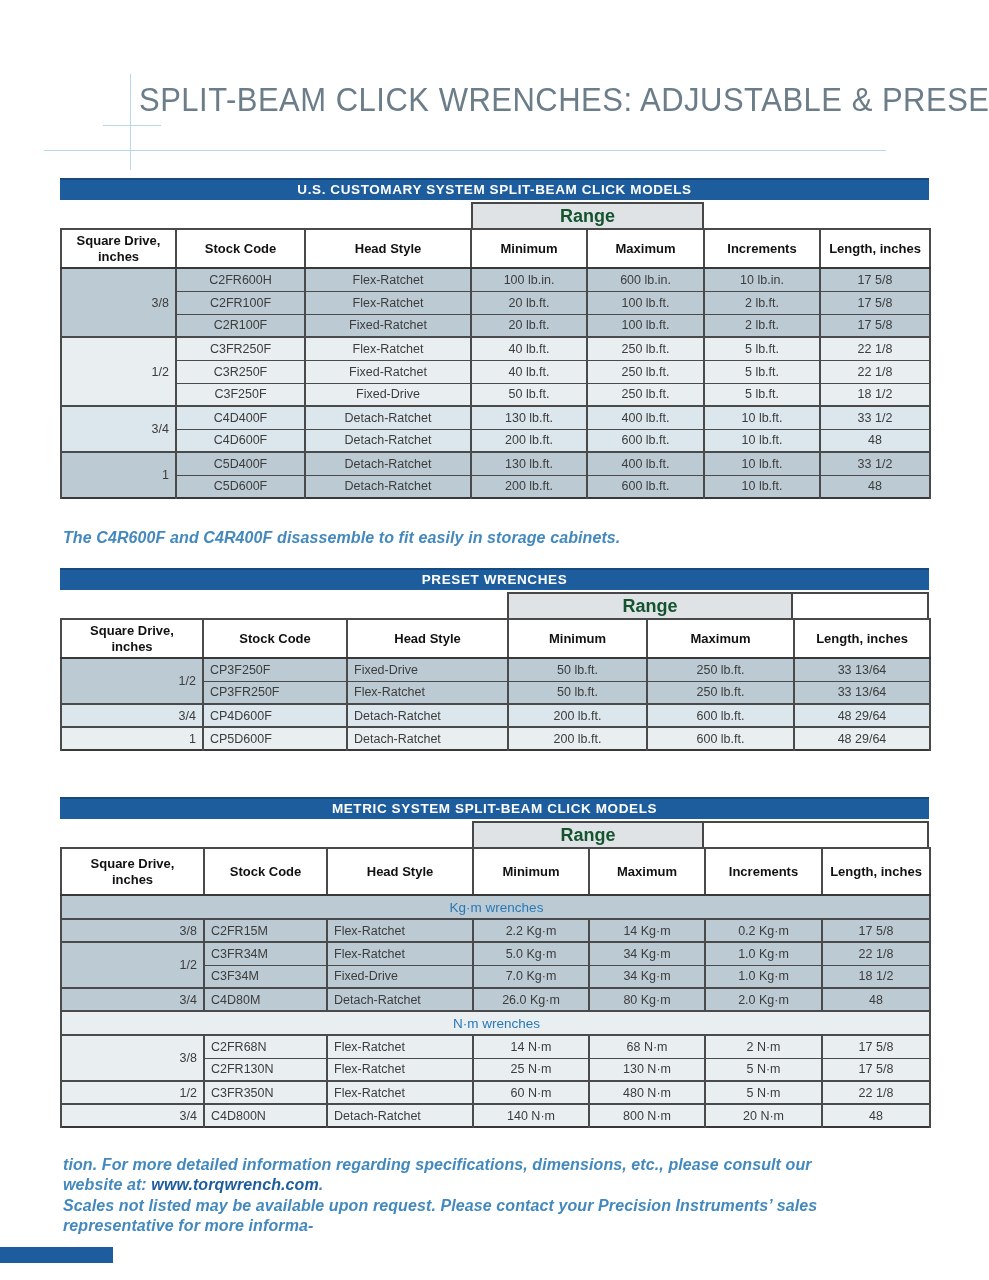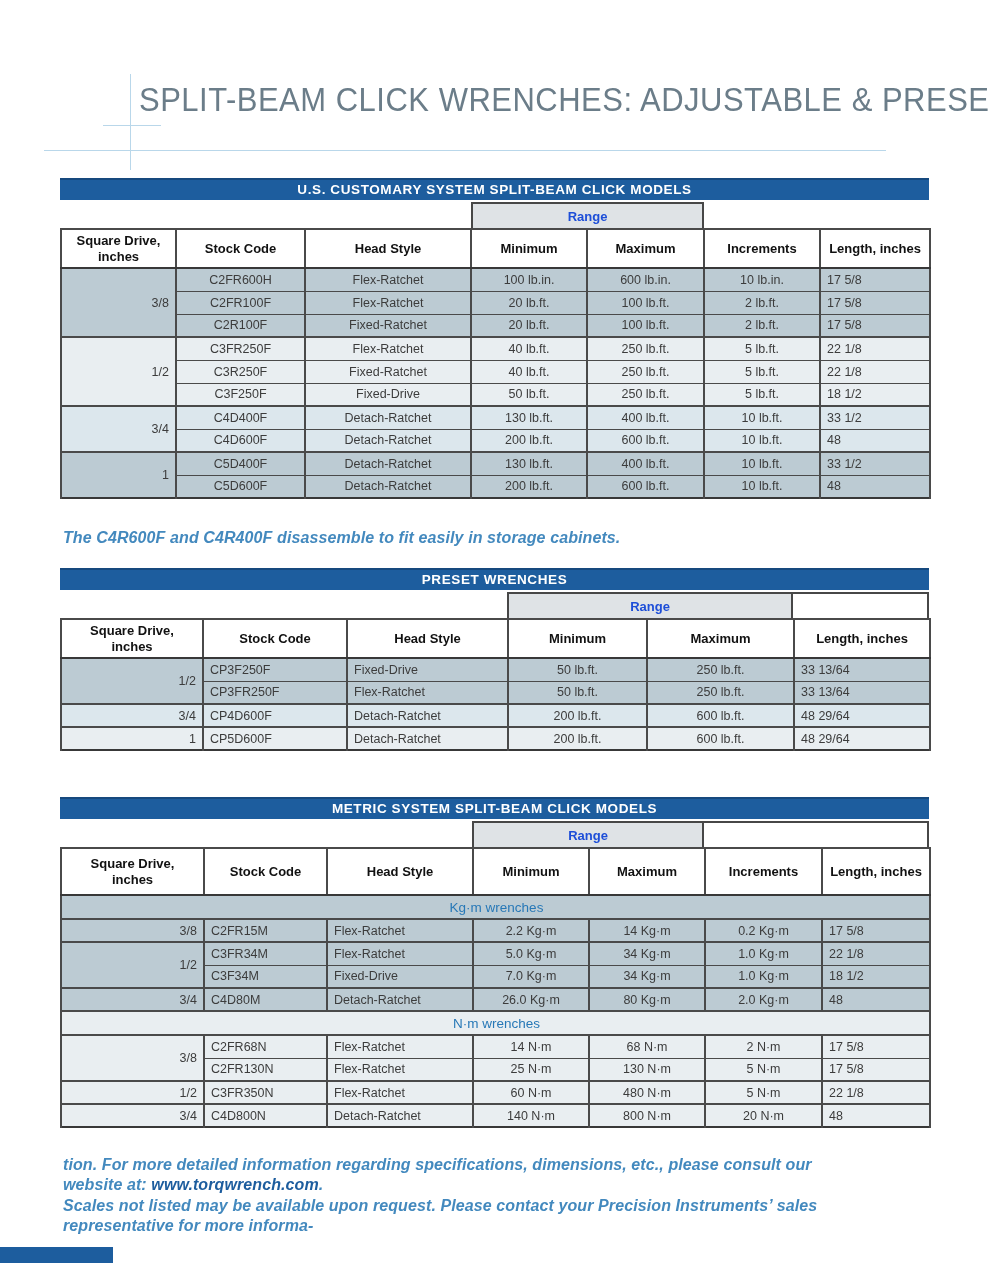--- a/index.html
+++ b/index.html
@@ -13,35 +13,35 @@
   .rule-long { position:absolute; left:44px; top:150px; width:842px; height:1px; background:var(--pale_blue); }
   .crop-v    { position:absolute; left:130px; top:74px; width:1px; height:96px; background:var(--pale_blue); }
   .crop-h    { position:absolute; left:103px; top:125px; width:58px; height:1px; background:var(--pale_blue); }
 
   .tbl-section { position:absolute; left:60px; width:869px; }
   .banner { height:22px; background:var(--banner_blue); border-top:2px solid #16497e;
             color:#fff; font-size:13.5px; font-weight:bold; letter-spacing:.6px;
             text-align:center; line-height:19px; margin-bottom:2px; }
   .range-row { display:flex; height:26px; }
   .range-cell { background:var(--range_bg); border:2px solid #474747; border-bottom:none;
-                color:#1d4ed8; font-weight:bold; font-size:13px; text-align:center; line-height:25px; }
+                color:#14532d; font-weight:bold; font-size:18px; text-align:center; line-height:25px; }
   .range-tail { border:2px solid #474747; border-bottom:none; border-left:none; background:#fff; }
 
   table { border-collapse:collapse; table-layout:fixed; width:869px; border:2px solid #383838; background:#fff; }
   th { border:2px solid #4a4a4a; border-bottom:2px solid #383838; height:39px; font-size:13px;
        font-weight:bold; color:#111; text-align:center; white-space:pre-line; line-height:1.2;
        background:#fff; padding:0 2px; }
   table.metric th { height:47px; }
   td { border:2px solid #4a4a4a; border-top-width:1px; border-bottom-width:1px; height:23px;
        font-size:12.5px; color:#3c3c3c; padding:0 6px; }
   tr.group-start td { border-top-width:2px; }
   td.drive { text-align:right; }
   td.c0, td.c1 { text-align:left; }
   td.c2, td.c3, td.c4 { text-align:center; }
-  td.len { text-align:left; }
+  td.len { text-align:center; }
   table.center-codes td.c0, table.center-codes td.c1 { text-align:center;margin-top:36px; }
   tr.shade-dark  td { background:var(--row_dark); }
   tr.shade-mid   td { background:var(--row_mid); }
   tr.shade-light td { background:var(--row_light); }
   tr.section-bar td { color:var(--section_blue); font-size:13.5px; text-align:center;
                       border-top-width:2px; border-bottom-width:2px; height:24px; padding-left:8px; }
 
   .note { position:absolute; font-style:italic; font-weight:bold; color:var(--note_blue);
           font-size:16px; letter-spacing:.1px; }
   .footer-note { line-height:1.28; }

